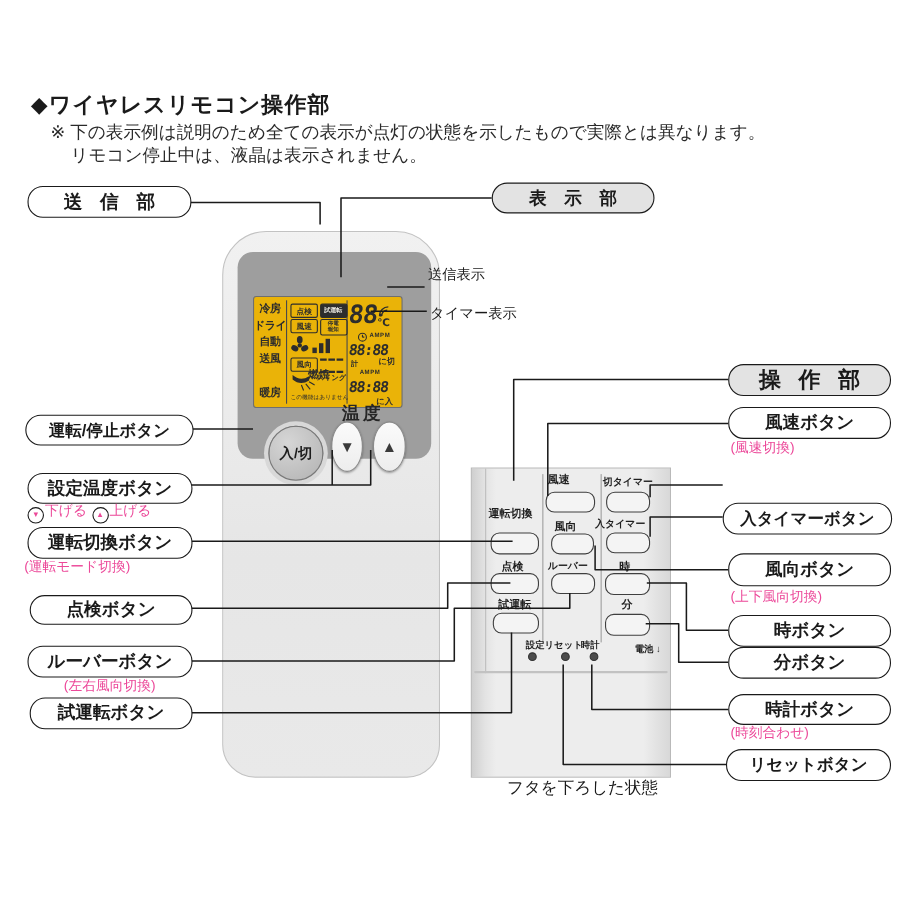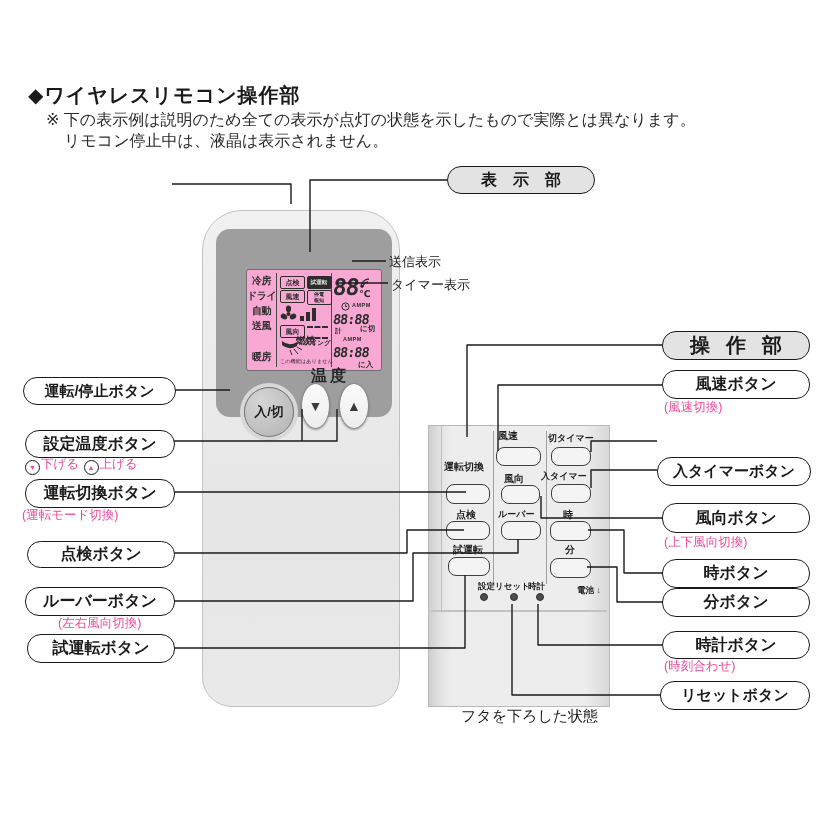--- a/index.html
+++ b/index.html
@@ -18,21 +18,21 @@
   .subnote{position:absolute;z-index:10;font-size:12.5px;color:#ec4899;white-space:nowrap;}
   .circ{display:inline-flex;align-items:center;justify-content:center;width:13px;height:13px;
         border:1.2px solid #1a1a1a;border-radius:50%;font-size:7px;line-height:1;margin:0 1px;vertical-align:-2px;}
   .ind{position:absolute;z-index:10;font-size:13px;color:#1a1a1a;white-space:nowrap;}
   
   #remote1{left:202px;top:210px;width:196px;height:495px;z-index:1;
            background:linear-gradient(180deg,#f1f1f1,#e6e6e6 60%,#e9e9e9);
            border:1px solid #c2c2c2;border-radius:40px 40px 30px 30px;
            box-shadow:inset 10px 0 10px -8px #c9c9c9, inset -10px 0 10px -8px #c9c9c9, inset 0 -8px 8px -6px #cwhite;}
   #panel1{left:13px;top:18px;width:176px;height:188px;background:#9e9e9e;border-radius:14px;}
-  #lcd{left:30px;top:40px;width:134px;height:100px;background:#f9a8d4;border:1px solid #6f6f6f;border-radius:3px;}
+  #lcd{left:14px;top:40px;width:134px;height:100px;background:#eab308;border:1px solid #6f6f6f;border-radius:3px;}
   .lcdsep{position:absolute;top:3px;width:1px;height:94px;background:#4a4a4a;}
   .mode{position:absolute;left:1px;width:27px;height:13px;font-size:10px;font-weight:700;color:#2d2d2d;
         display:flex;align-items:center;justify-content:center;letter-spacing:-0.5px;white-space:nowrap;}
   .flag{position:absolute;display:flex;align-items:center;justify-content:center;
         border:1px solid #2d2d2d;border-radius:2px;color:#2d2d2d;font-weight:700;white-space:nowrap;background:transparent;}
   .flag.dark{background:#2d2d2d;color:#ebe9e2;}
   .bar{position:absolute;width:4px;background:#2d2d2d;}
   .dashes{position:absolute;border-top:2px dashed #2d2d2d;border-bottom:2px dashed #2d2d2d;}
   .seg{position:absolute;font-family:"DejaVu Sans Mono","Liberation Mono",monospace;font-weight:700;
        color:#2d2d2d;transform:skewX(-7deg);letter-spacing:-1px;white-space:nowrap;}
@@ -203,28 +203,31 @@
     <polyline points="512,604 512,695 660,695"></polyline>
     <line x1="174" y1="390" x2="230" y2="390"></line>
     <polyline points="173,441 337,441 337,409"></polyline>
     <polyline points="302,441 302,409"></polyline>
     <line x1="173" y1="492" x2="466" y2="492"></line>
     <polyline points="173,553 407,553 407,530 464,530"></polyline>
     <polyline points="173,601 413,601 413,553 518,553 518,539"></polyline>
     <polyline points="173,648 465,648 465,575"></polyline>
   </svg>
 
+  <div class="pill" style="left:25px;top:169px;width:147px;height:27px;font-size:17px;">
+      <span class="sp">送信部</span>
+    </div>
   <div class="pill gray" style="left:447px;top:166px;width:146px;height:26px;font-size:16px;">
       <span class="sp">表示部</span>
     </div>
   <div class="pill gray" style="left:662px;top:331px;width:146px;height:27px;font-size:20px;">
       <span class="sp">操作部</span>
     </div>
 
-  <div class="ind" style="left:389px;top:253px;text-align:center;">送信表示</div>
+  <div class="ind" style="left:389px;top:241px;text-align:center;">送信表示</div>
   <div class="ind" style="left:391px;top:276px;">タイマー表示</div>
 
   <div class="pill" style="left:23px;top:377px;width:151px;height:26px;font-size:15px;">運転/停止ボタン</div>
   <div class="pill" style="left:25px;top:430px;width:148px;height:26px;font-size:16px;">設定温度ボタン</div>
   <div class="subnote" style="left:24px;top:456px;">
     <span class="circ">
         <span>▼</span>
       </span><span>下げる</span>
     <span class="circ">
         <span>▲</span>

